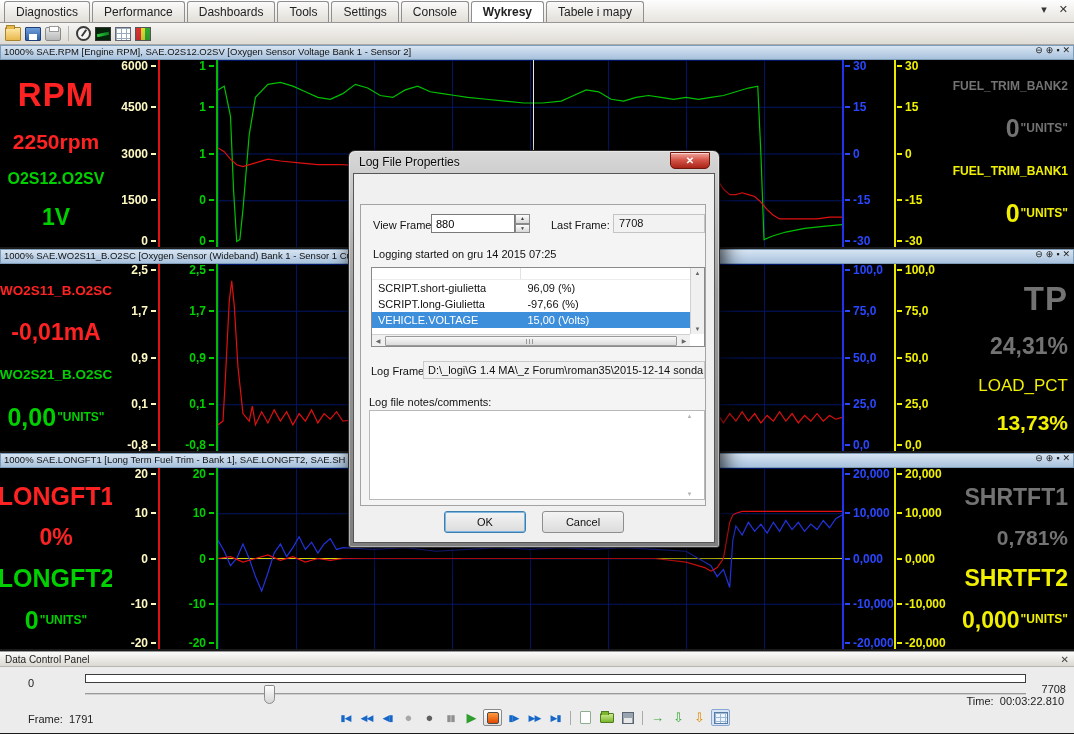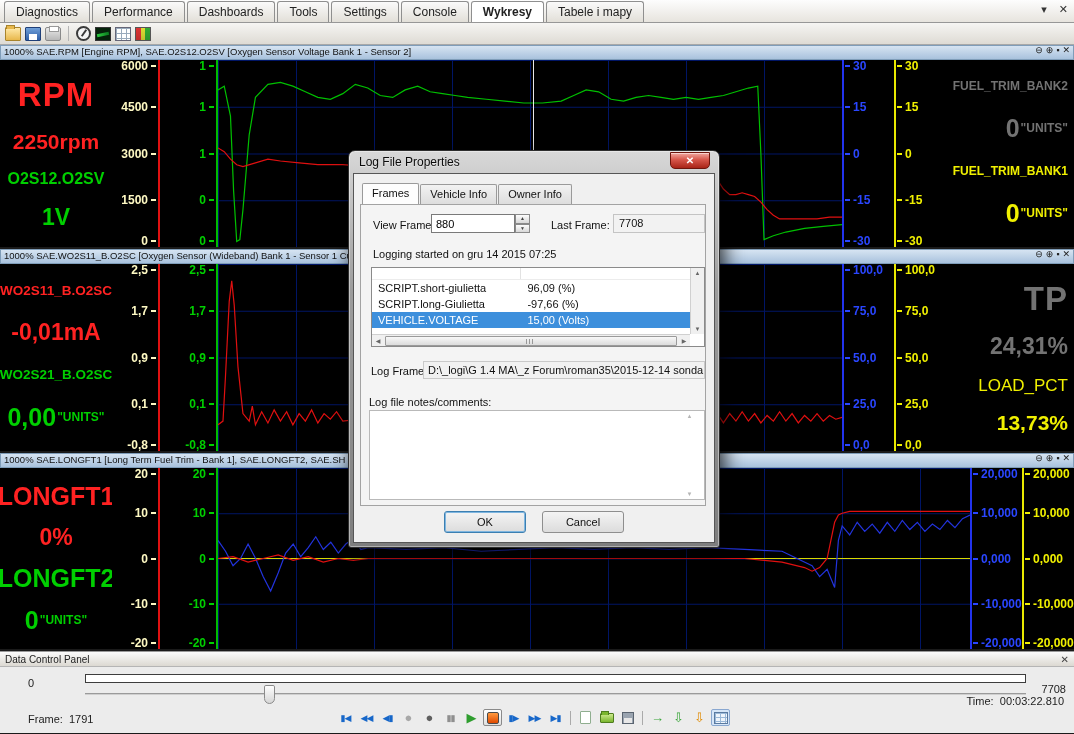--- a/index.html
+++ b/index.html
@@ -327,20 +327,26 @@
         <span class="tick-label" style="top: 75%; transform: translateY(-50%);">-10,000</span>
         <span class="tick-label" style="top: 100%; transform: translateY(-100%);">-20,000</span>
       </div>
     <div class="axis axis-r yellow">
         <span class="tick-label" style="top: 0%; transform: translateY(0px);">20,000</span>
         <span class="tick-label" style="top: 25%; transform: translateY(-50%);">10,000</span>
         <span class="tick-label" style="top: 50%; transform: translateY(-50%);">0,000</span>
         <span class="tick-label" style="top: 75%; transform: translateY(-50%);">-10,000</span>
         <span class="tick-label" style="top: 100%; transform: translateY(-100%);">-20,000</span>
       </div>
+    <div class="info info-r">
+      <div class="c-blue sz24">SHRTFT1</div>
+      <div class="c-blue sz22">0,781%</div>
+      <div class="c-yellow sz24">SHRTFT2</div>
+      <div class="c-yellow sz24"><span>0,000</span><span class="unit">"UNITS"</span></div>
+    </div>
   </div>
 </div>
 
 <div class="dcp">
   <div class="dcp-head">
     <span>Data Control Panel</span>
     <span class="sp"></span>
     <i>✕</i>
   </div>
   <div class="dcp-body">
@@ -385,25 +391,20 @@
         </span>
       </div>
     <div class="time-ro"><span>Time:</span>&nbsp;&nbsp;<span>00:03:22.810</span></div>
   </div>
 </div>
 
 <div class="dialog">
   <div class="dlg-title"><span>Log File Properties</span></div>
   <div class="dlg-close">✕</div>
   <div class="dlg-body">
-    <div class="dtabs">
-      <span class="dtab active">Frames</span>
-      <span class="dtab">Vehicle Info</span>
-      <span class="dtab">Owner Info</span>
-    </div>
     <div class="tabpage">
       <span class="dl vf-label">View Frame:</span>
       <input class="vf-input" value="880" style="">
       <span class="spinner">
         <span class="spin">▲</span>
         <span class="spin">▼</span>
       </span>
       <span class="dl lf-label">Last Frame:</span>
       <span class="lf-field">7708</span>
       <span class="dl log-start">Logging started on gru 14 2015 07:25</span>

